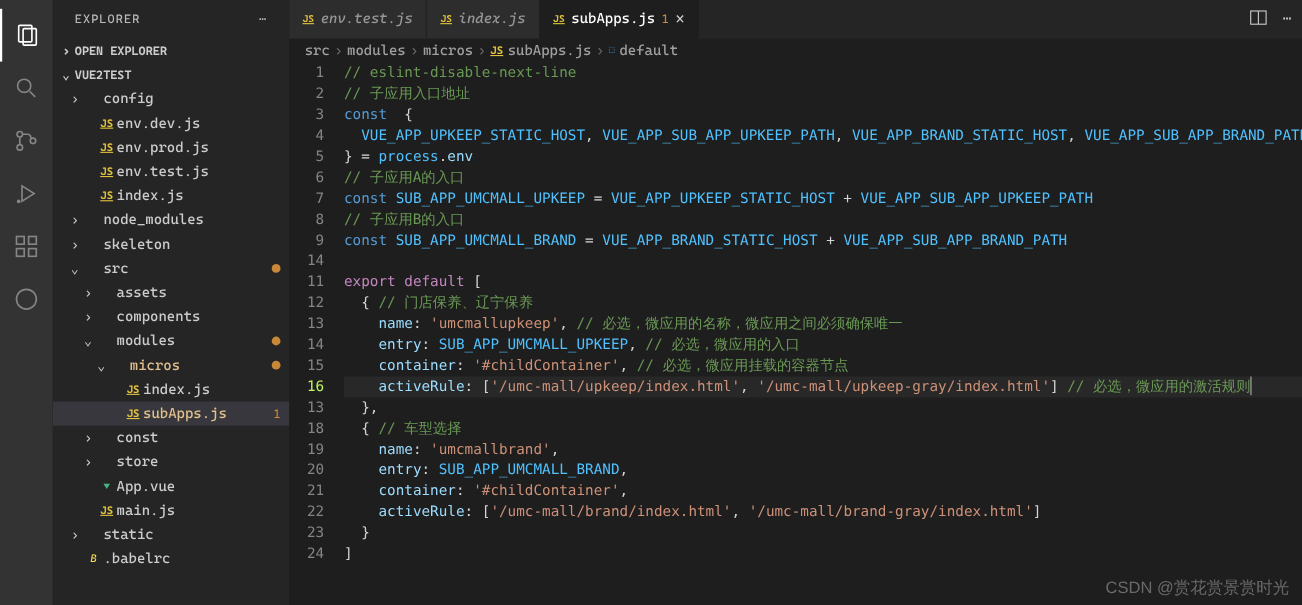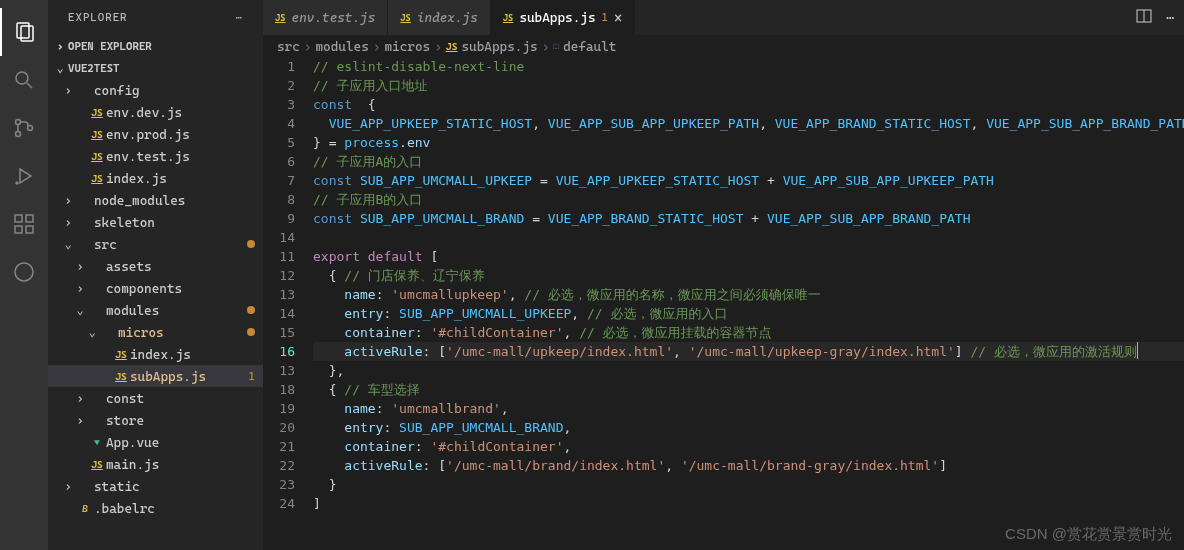--- a/index.html
+++ b/index.html
@@ -129,21 +129,21 @@
 }
 .gutter {
   width: 50px;
   text-align: right;
   padding-right: 18px;
   color: #858585;
   user-select: none;
   flex-shrink: 0;
 }
 .gutter .ln { height: 19px; }
-.gutter .ln.current { color: #5eead4; }
+.gutter .ln.current { color: #bef264; }
 .code { flex: 1; white-space: pre; color: #d4d4d4; }
 .code .line { height: 19px; }
 .code .line.highlight { background: #282828; }
 .c-comment { color: #6a9955; }
 .c-keyword { color: #c586c0; }
 .c-const { color: #569cd6; }
 .c-var { color: #4fc1ff; }
 .c-string { color: #ce9178; }
 .c-prop { color: #9cdcfe; }
 .cursor {

